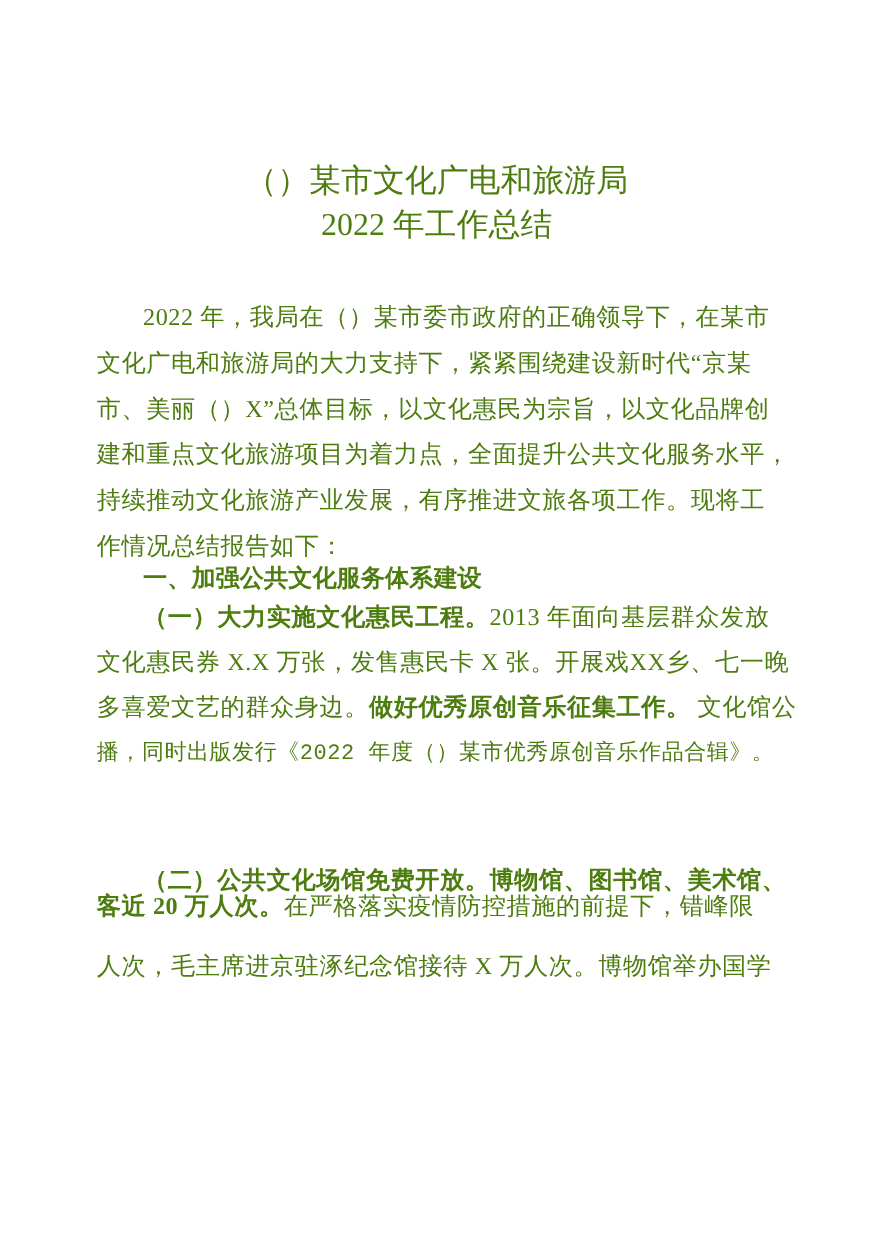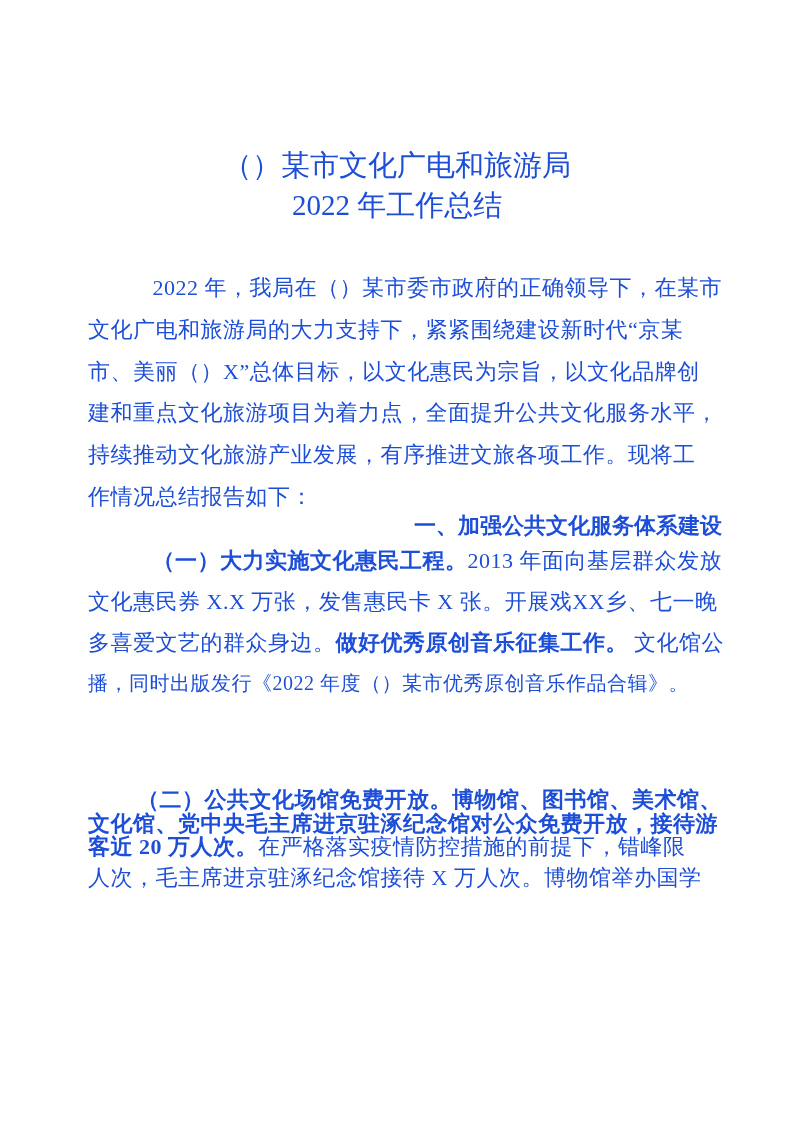--- a/index.html
+++ b/index.html
@@ -5,42 +5,41 @@
   html, body {
     margin: 0;
     padding: 0;
     background: #ffffff;
   }
   .page {
     position: relative;
     width: 794px;
     height: 1122px;
     background: #ffffff;
-    color: #1d4ed8;
+    color: #4d7c0f;
     overflow: hidden;
   }
   .block {
     position: absolute;
     left: 88px;
     width: 634px;
     font-family: "Liberation Serif", serif;
     text-align: left;
   }
   .line {
     white-space: pre;
   }
   .line.indent {
     padding-left: 42px;
-    text-align: right;
   }
   
   .f-fs  { font-family: "Liberation Serif", serif; font-weight: 400; }
   .f-hei { font-family: Liberation Serif, serif; font-weight: 700; }
   .f-kai { font-family: Liberation Sans, sans-serif; font-weight: 700; }
-  .f-fss { font-family: Liberation Serif, serif; font-weight: 400; font-size: 20px; }
+  .f-fss { font-family: Liberation Mono, monospace; font-weight: 400; font-size: 20px; }
 
   #title {
     top: 145px;
     left: 0;
     width: 794px;
     text-align: center;
     font-size: 29px;
     line-height: 40px;
     font-weight: 400;
   }
@@ -98,20 +97,19 @@
 
   <div id="para-yi" class="block">
       <div class="line indent"><span class="run f-hei">（一）大力实施文化惠民工程。</span><span class="run f-fs">2013 年面向基层群众发放</span></div>
       <div class="line"><span class="run f-fs">文化惠民券 X.X 万张，发售惠民卡 X 张。开展戏XX乡、七一晚</span></div>
       <div class="line"><span class="run f-fs">多喜爱文艺的群众身边。</span><span class="run f-kai">做好优秀原创音乐征集工作。</span><span class="run f-fs"> 文化馆公</span></div>
       <div class="line"><span class="run f-fss">播，同时出版发行《2022 年度（）某市优秀原创音乐作品合辑》。</span></div>
     </div>
 
   <div id="para-er-bold" class="block">
       <div class="line indent"><span class="run f-hei">（二）公共文化场馆免费开放。博物馆、图书馆、美术馆、</span></div>
-      <div class="line"><span class="run f-hei">文化馆、党中央毛主席进京驻涿纪念馆对公众免费开放，接待游</span></div>
       <div class="line"><span class="run f-hei">客近 20 万人次。</span><span class="run f-fs">在严格落实疫情防控措施的前提下，错峰限</span></div>
     </div>
 
   <div id="para-er-rest" class="block">
       <div class="line"><span class="run f-fs">人次，毛主席进京驻涿纪念馆接待 X 万人次。博物馆举办国学</span></div>
     </div>
 </div>
 
 </body></html>

